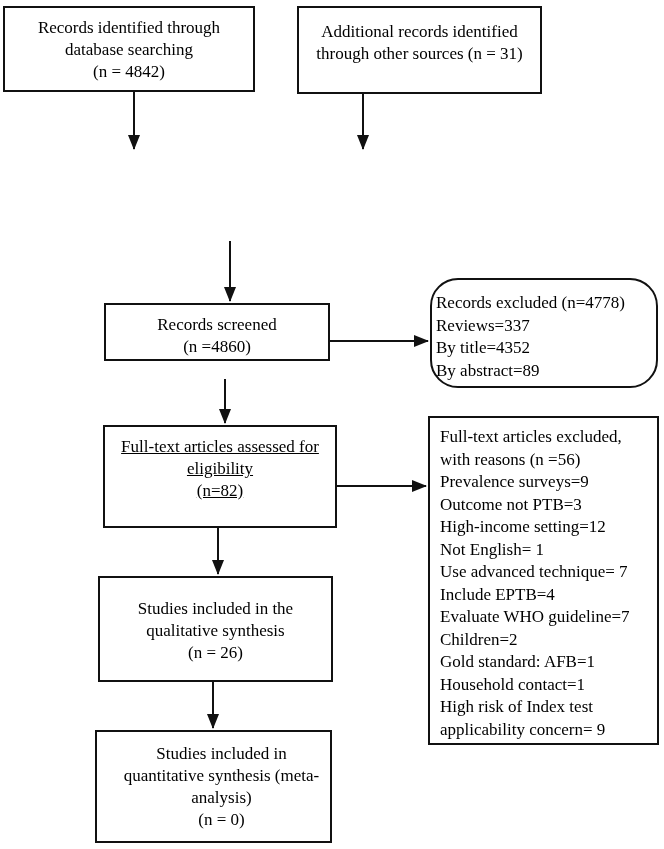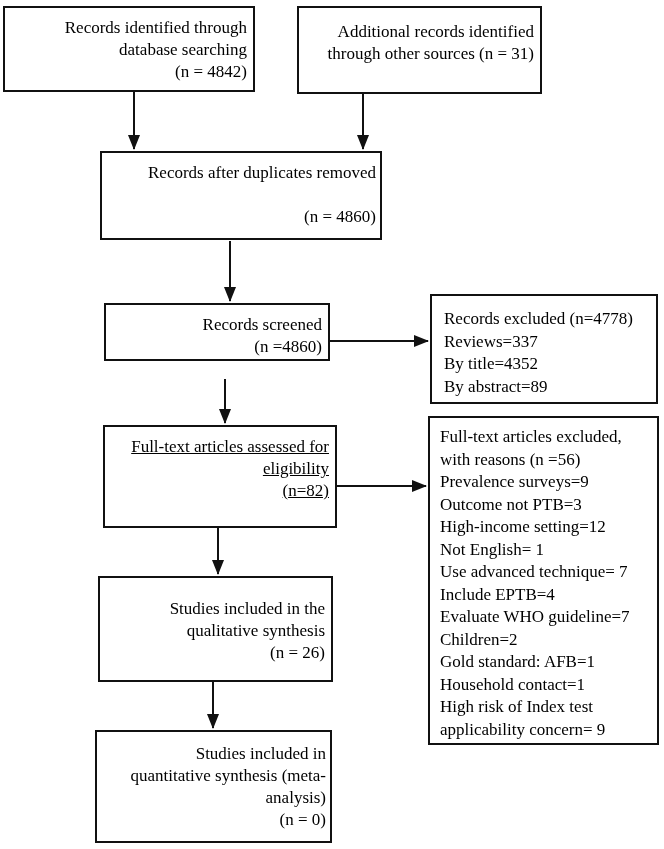--- a/index.html
+++ b/index.html
@@ -29,28 +29,28 @@
     border: 2px solid #111111;
     background: #ffffff;
     box-sizing: border-box;
     font-size: 17px;
     line-height: 22px;
   }
   .box .txt {
     display: block;
     white-space: pre-line;
   }
-  .center { text-align: right; }
+  .center { text-align: center; }
   .left   { text-align: left; }
 
   .b1 { left: 3px;   top: 6px;   width: 252px; height: 86px;  padding: 9px 6px 0 6px; }
   .b2 { left: 297px; top: 6px;   width: 245px; height: 88px;  padding: 13px 6px 0 6px; }
   .b3 { left: 100px; top: 151px; width: 282px; height: 89px;  padding: 9px 4px 0 4px; }
   .b4 { left: 104px; top: 303px; width: 226px; height: 58px;  padding: 9px 6px 0 6px; }
-  .b5 { left: 430px; top: 294px; width: 228px; height: 110px; padding: 12px 8px 0 12px; line-height: 22.5px; }
+  .b5 { left: 430px; top: 278px; width: 228px; height: 110px; padding: 12px 8px 0 4px; line-height: 22.5px; border-radius: 28px; }
   .b6 { left: 103px; top: 425px; width: 234px; height: 103px; padding: 9px 6px 0 6px; text-decoration: underline; }
   .b7 { left: 428px; top: 416px; width: 231px; height: 329px; padding: 8px 6px 12px 10px; line-height: 22.5px; }
   .b8 { left: 98px;  top: 576px; width: 235px; height: 106px; padding: 20px 6px 0 6px; }
   .b9 { left: 95px;  top: 730px; width: 237px; height: 113px; padding: 11px 4px 0 20px; }
 </style>
 </head>
 <body>
 
 <div class="canvas">
 
@@ -76,25 +76,20 @@
     <span class="txt">Records identified through
 database searching
 (n = 4842)</span>
   </div>
 
   <div class="box b2 center">
     <span class="txt">Additional records identified
 through other sources (n = 31)</span>
   </div>
 
-  <div class="box b3 center">
-    <span class="txt">Records after duplicates removed
-
-(n = 4860)</span>
-  </div>
 
   <div class="box b4 center">
     <span class="txt">Records screened
 (n =4860)</span>
   </div>
 
   <div class="box b5 left">
     <span class="txt">Records excluded (n=4778)
 Reviews=337
 By title=4352

